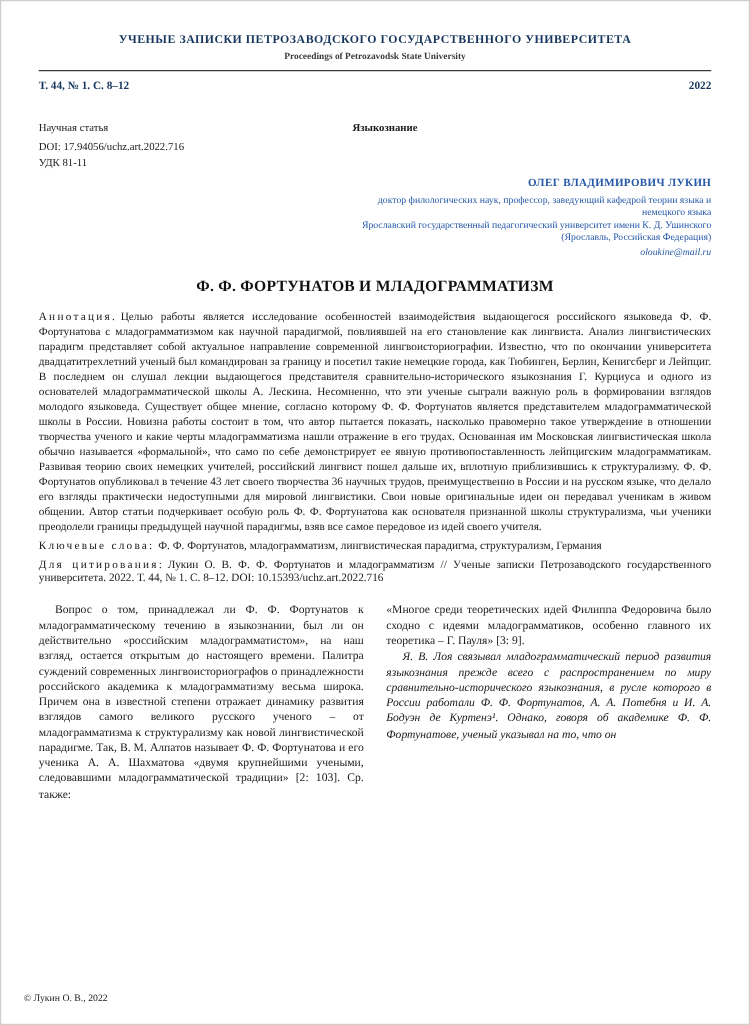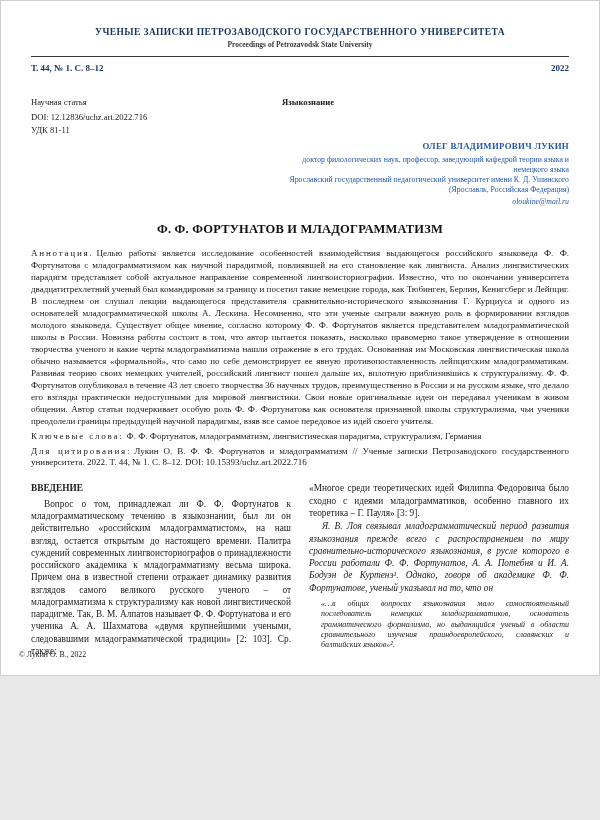--- a/index.html
+++ b/index.html
@@ -1,19 +1,19 @@
 <!DOCTYPE html>
 <html lang="ru"><head>
 <meta charset="utf-8">
 <style>
   * { box-sizing: border-box; margin: 0; padding: 0; }
   html, body { background: #e9e9e9; }
   body { font-family: "Liberation Serif", "DejaVu Serif", serif; }
   .page {
-    width: 600px; height: 676px; margin: 0 auto; background: #ffffff;
+    width: 600px; height: 820px; margin: 0 auto; background: #ffffff;
     border: 1px solid #cfcfcf; position: relative;
     padding: 26px 30px 20px 30px; color: #1a1a1a; overflow: hidden;
   }
   .journal-title {
     text-align: center; font-weight: bold; font-size: 9.5px;
     letter-spacing: 0.4px; color: #17365d;
   }
   .journal-subtitle {
     text-align: center; font-weight: bold; font-size: 7.5px;
     color: #3a3a3a; margin-top: 3px;
@@ -72,45 +72,43 @@
 
   <div class="meta-row">
     <span>Т. 44, № 1. С. 8–12</span>
     <span>2022</span>
   </div>
 
   <div class="type-row">
     <span>Научная статья</span>
     <span class="section-label">Языкознание</span>
   </div>
-  <div class="doi-line">DOI: 12.12836/uchz.art.2022.716</div>
+  <div class="doi-line">DOI: 17.94056/uchz.art.2022.716</div>
   <div class="udc-line">УДК 81-11</div>
 
   <div class="author-block">
     <div class="author-name">ОЛЕГ ВЛАДИМИРОВИЧ ЛУКИН</div>
     <div class="author-detail">доктор филологических наук, профессор, заведующий кафедрой теории языка и немецкого языка</div>
     <div class="author-detail">Ярославский государственный педагогический университет имени К. Д. Ушинского (Ярославль, Российская Федерация)</div>
     <div class="author-email">oloukine@mail.ru</div>
   </div>
 
   <h1 class="article-title">Ф. Ф. ФОРТУНАТОВ И МЛАДОГРАММАТИЗМ</h1>
 
   <p class="abstract"><span class="spaced-label">Аннотация.</span><span>Целью работы является исследование особенностей взаимодействия выдающегося российского языковеда Ф. Ф. Фортунатова с младограмматизмом как научной парадигмой, повлиявшей на его становление как лингвиста. Анализ лингвистических парадигм представляет собой актуальное направление современной лингвоисториографии. Известно, что по окончании университета двадцатитрехлетний ученый был командирован за границу и посетил такие немецкие города, как Тюбинген, Берлин, Кенигсберг и Лейпциг. В последнем он слушал лекции выдающегося представителя сравнительно-исторического языкознания Г. Курциуса и одного из основателей младограмматической школы А. Лескина. Несомненно, что эти ученые сыграли важную роль в формировании взглядов молодого языковеда. Существует общее мнение, согласно которому Ф. Ф. Фортунатов является представителем младограмматической школы в России. Новизна работы состоит в том, что автор пытается показать, насколько правомерно такое утверждение в отношении творчества ученого и какие черты младограмматизма нашли отражение в его трудах. Основанная им Московская лингвистическая школа обычно называется «формальной», что само по себе демонстрирует ее явную противопоставленность лейпцигским младограмматикам. Развивая теорию своих немецких учителей, российский лингвист пошел дальше их, вплотную приблизившись к структурализму. Ф. Ф. Фортунатов опубликовал в течение 43 лет своего творчества 36 научных трудов, преимущественно в России и на русском языке, что делало его взгляды практически недоступными для мировой лингвистики. Свои новые оригинальные идеи он передавал ученикам в живом общении. Автор статьи подчеркивает особую роль Ф. Ф. Фортунатова как основателя признанной школы структурализма, чьи ученики преодолели границы предыдущей научной парадигмы, взяв все самое передовое из идей своего учителя.</span></p>
 
   <p class="keywords"><span class="spaced-label">Ключевые слова:</span><span>Ф. Ф. Фортунатов, младограмматизм, лингвистическая парадигма, структурализм, Германия</span></p>
 
   <p class="citation"><span class="spaced-label">Для цитирования:</span><span>Лукин О. В. Ф. Ф. Фортунатов и младограмматизм // Ученые записки Петрозаводского государственного университета. 2022. Т. 44, № 1. С. 8–12. DOI: 10.15393/uchz.art.2022.716</span></p>
 
   <div class="columns">
     <div class="col">
-      <div class="intro-heading">ВВЕДЕНИЕ</div>
       <p>Вопрос о том, принадлежал ли Ф. Ф. Фортунатов к младограмматическому течению в языкознании, был ли он действительно «российским младограмматистом», на наш взгляд, остается открытым до настоящего времени. Палитра суждений современных лингвоисториографов о принадлежности российского академика к младограмматизму весьма широка. Причем она в известной степени отражает динамику развития взглядов самого великого русского ученого – от младограмматизма к структурализму как новой лингвистической парадигме. Так, В. М. Алпатов называет Ф. Ф. Фортунатова и его ученика А. А. Шахматова «двумя крупнейшими учеными, следовавшими младограмматической традиции» [2: 103]. Ср. также:</p>
     </div>
     <div class="col">
       <p class="no-indent">«Многое среди теоретических идей Филиппа Федоровича было сходно с идеями младограмматиков, особенно главного их теоретика – Г. Пауля» [3: 9].</p>
       <p>Я. В. Лоя связывал младограмматический период развития языкознания прежде всего с распространением по миру сравнительно-исторического языкознания, в русле которого в России работали Ф. Ф. Фортунатов, А. А. Потебня и И. А. Бодуэн де Куртенэ¹. Однако, говоря об академике Ф. Ф. Фортунатове, ученый указывал на то, что он</p>
-      <p class="block-quote">«…в общих вопросах языкознания мало самостоятельный последователь немецких младограмматиков, основатель грамматического формализма, но выдающийся ученый в области сравнительного изучения праиндоевропейского, славянских и балтийских языков»².</p>
     </div>
   </div>
 
   <div class="footer-copyright">© Лукин О. В., 2022</div>
 
 </div>
 
 </body></html>

